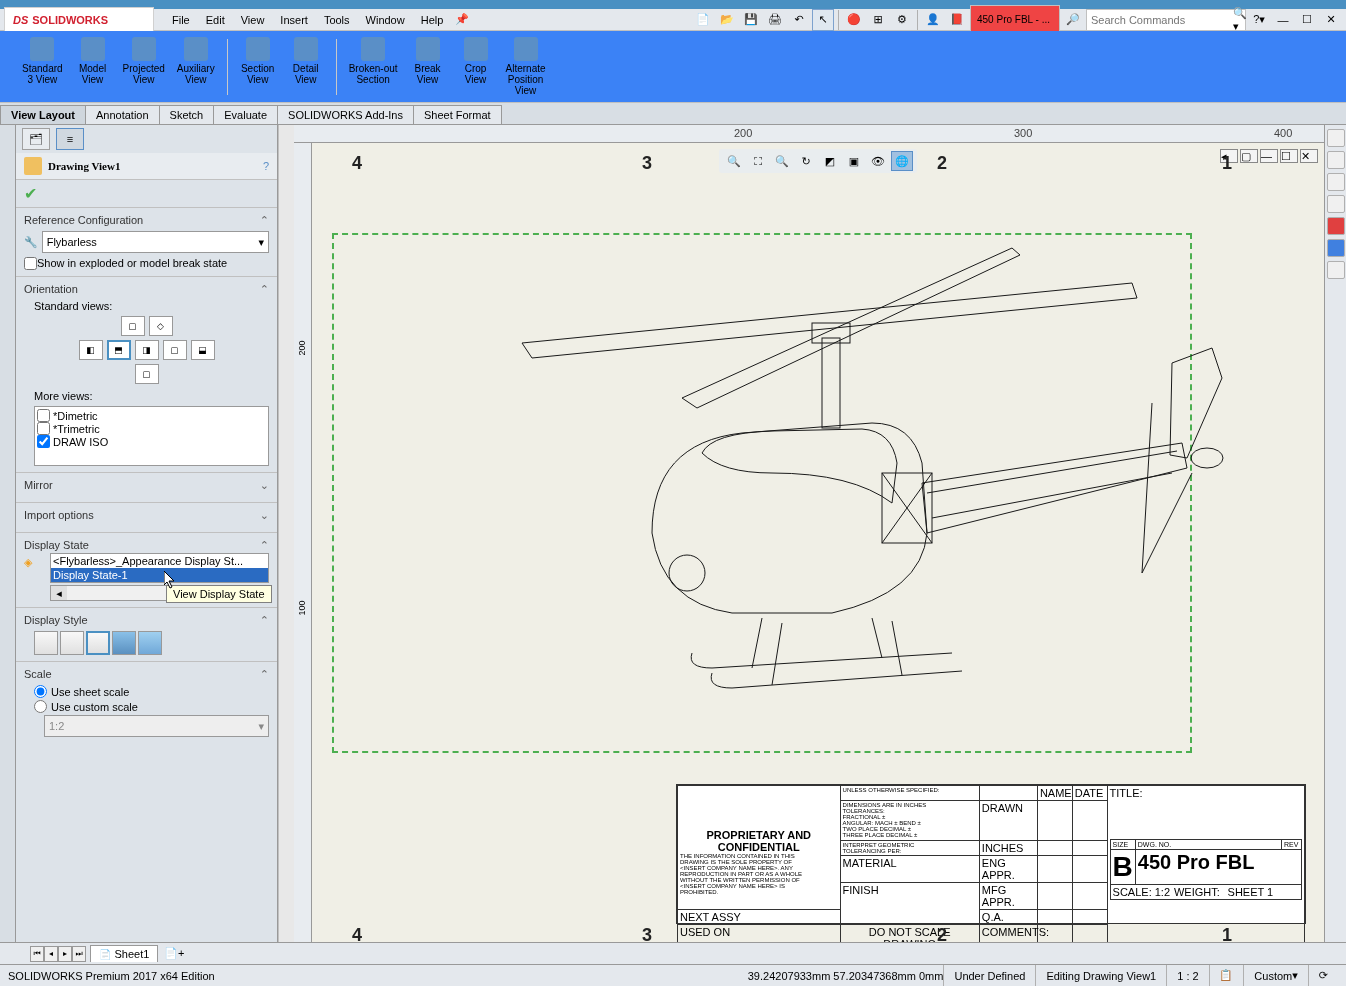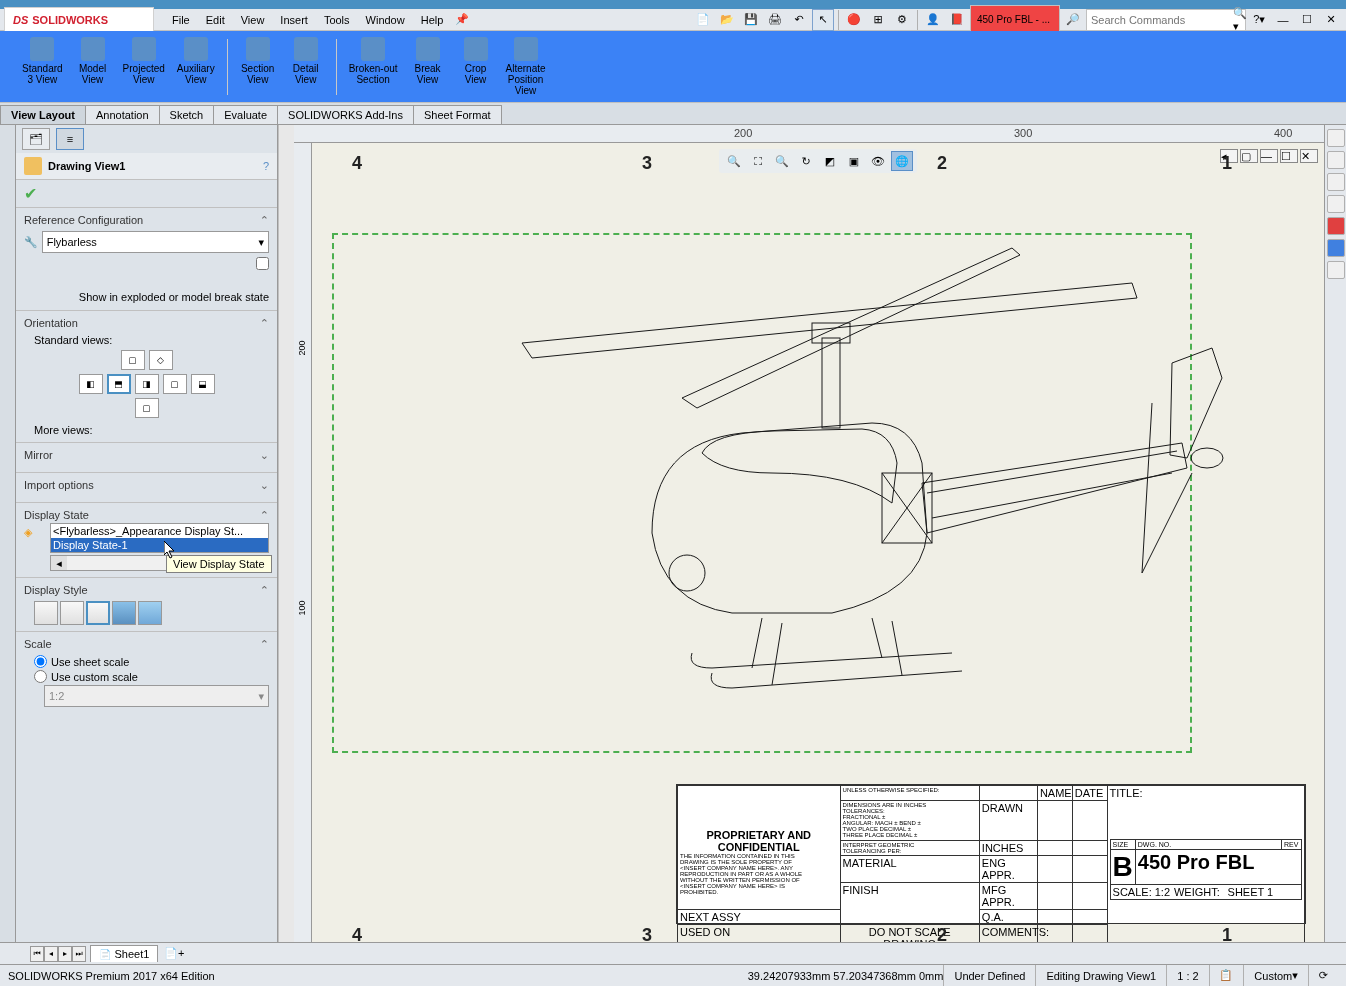--- a/index.html
+++ b/index.html
@@ -24,27 +24,27 @@
 .tab.active { background:#cfd6dd; font-weight:bold; }
 .content { flex:1; display:flex; overflow:hidden; }
 .side-strip { width:16px; background:#d8dee4; border-right:1px solid #999; }
 .panel { width:262px; background:#dde3e9; border-right:1px solid #999; display:flex; flex-direction:column; overflow-y:auto; }
 .panel-scroll { width:16px; background:#e8e8e8; border-left:1px solid #c0c0c0; }
 .panel-tabs { height:28px; background:#dde3e9; display:flex; align-items:center; padding:3px 6px; gap:6px; }
 .pt-btn { width:28px; height:22px; background:#e8ecf0; border:1px solid #a0a0a0; display:flex; align-items:center; justify-content:center; }
 .pt-btn.active { background:#d0d8e0; border-color:#5a8fc7; }
 .panel-header { display:flex; align-items:center; padding:4px 8px; background:#e8ecf0; border-bottom:1px solid #c0c0c0; }
 .panel-header .ph-icon { width:18px; height:18px; background:#f0c060; border-radius:2px; margin-right:6px; }
-.panel-header .title { font-weight:bold; flex:1; }
+.panel-header .title { font-weight:bold; flex:1;font-family:Liberation Serif, serif; }
 .panel-ok { padding:4px 8px; }
 .panel-section { padding:6px 8px; border-top:1px solid #c0c0c0; }
 .panel-section .sec-title { font-weight:normal; color:#333; margin-bottom:4px; display:flex; justify-content:space-between; }
 .sec-title .chev { color:#666; }
 .combo { display:flex; align-items:center; background:#fff; border:1px solid #999; padding:2px 4px; height:22px; }
-.chk-row { display:flex; align-items:flex-end; gap:21px; margin-top:4px; font-size:11px; line-height:1.2;flex-direction:column; }
+.chk-row { display:flex; align-items:center; gap:0; margin-top:4px; font-size:11px; line-height:1.2; }
 .views-row { display:flex; gap:4px; margin:4px 0; justify-content:center; }
 .view-btn { width:24px; height:20px; border:1px solid #999; background:#fff; display:flex; align-items:center; justify-content:center; font-size:9px; }
 .view-btn.active { border:2px solid #4a90c2; }
 .list-box { background:#fff; border:1px solid #999; padding:2px; min-height:60px; }
 .list-row { display:flex; align-items:center; gap:3px; font-size:10px; }
 .ds-list { background:#fff; border:1px solid #999; font-size:10px; margin-left:26px; }
 .ds-row { padding:1px 2px; white-space:nowrap; overflow:hidden; }
 .ds-row.sel { background:#2a6bc2; color:#fff; }
 .tooltip { position:absolute; background:#ffffe1; border:1px solid #808080; padding:2px 6px; font-size:11px; }
 .radio-row { display:flex; align-items:center; gap:4px; margin:2px 0 2px 10px; }
@@ -239,20 +239,34 @@
         <div class="view-btn">◧</div>
         <div class="view-btn active">⬒</div>
         <div class="view-btn">◨</div>
         <div class="view-btn">▢</div>
         <div class="view-btn">⬓</div>
       </div>
       <div class="views-row">
         <div class="view-btn">▢</div>
       </div>
       <div style="margin-left:10px;margin-top:6px;">More views:</div>
+      <div class="list-box" id="more-views" style="margin-left:10px;margin-top:4px;">
+          <div class="list-row">
+            <input type="checkbox" style="">
+            <span>*Dimetric</span>
+          </div>
+          <div class="list-row">
+            <input type="checkbox" style="">
+            <span>*Trimetric</span>
+          </div>
+          <div class="list-row">
+            <input type="checkbox" checked="" style="">
+            <span>DRAW ISO</span>
+          </div>
+        </div>
     </div>
 
     <div class="panel-section">
         <div class="sec-title">
           <span>Mirror</span>
           <span class="chev">⌄</span>
         </div>
       </div>
     <div class="panel-section">
         <div class="sec-title">

